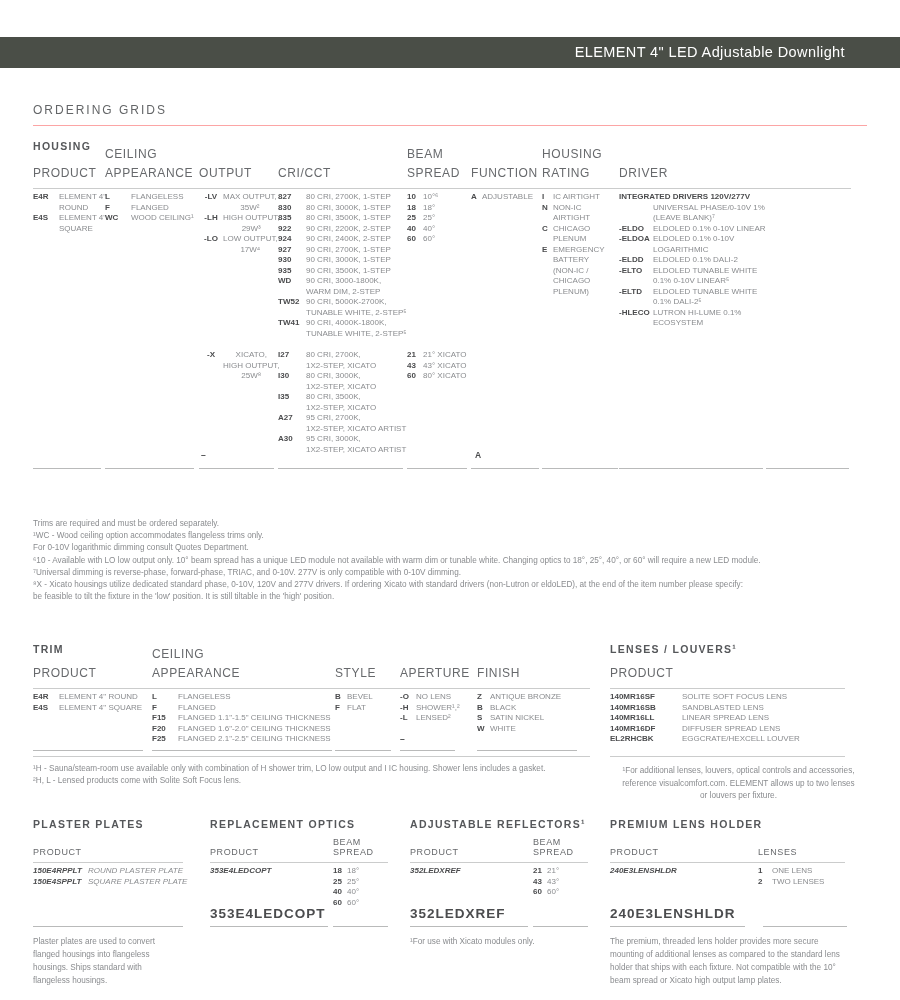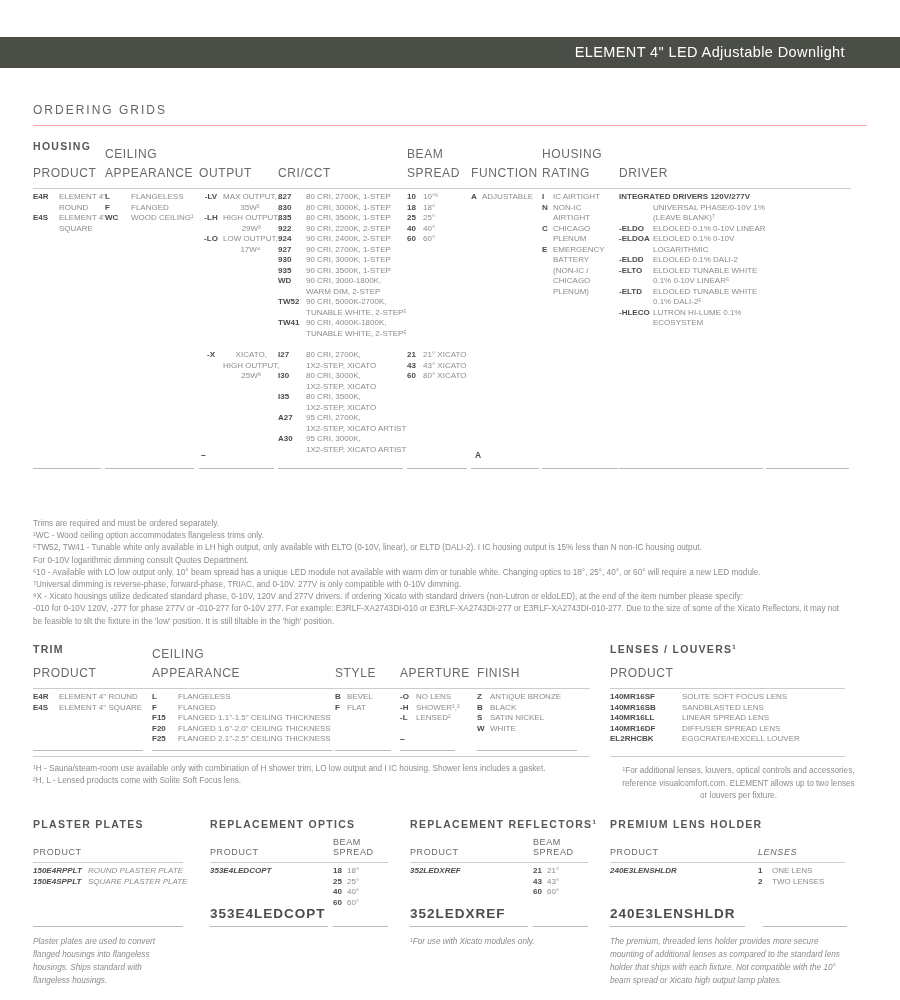--- a/index.html
+++ b/index.html
@@ -41,21 +41,21 @@
   .bhead{position:absolute;top:18px;left:0;right:0;height:24px;}
   .bhead .h{position:absolute;bottom:3px;font-size:9px;letter-spacing:.6px;color:#67696c;
        white-space:pre-line;line-height:10px;}
   .brule{position:absolute;top:44px;left:0;border-top:1px solid #cbcccc;}
   .bitems{position:absolute;top:48px;left:0;font-style:italic;}
   .bitems2{position:absolute;top:48px;}
   .bigcode{position:absolute;top:88px;left:0;font-size:13.5px;font-weight:700;
        letter-spacing:1px;color:#4b4c4e;white-space:pre;}
   .bline{position:absolute;top:108px;border-top:1px solid #b9baba;height:0;}
   .bnote{position:absolute;top:118px;left:0;font-size:8.2px;line-height:12.9px;color:#8a8c8f;}
-  .bnote div{white-space:pre;font-style:italic;}
+  .bnote div{white-space:pre;}
 </style>
 </head>
 <body>
 
 <div class="topbar">
   <div class="ttl">ELEMENT 4" LED Adjustable Downlight</div>
 </div>
 
 <div class="pagehead">ORDERING GRIDS</div>
 
@@ -352,26 +352,24 @@
   <div class="ex-line" style="left:438px;width:68px;top:308px;"></div>
   <div class="ex-line" style="left:509px;width:76px;top:308px;"></div>
   <div class="ex-line" style="left:586px;width:144px;top:308px;"></div>
   <div class="ex-line" style="left:733px;width:83px;top:308px;"></div>
 </div>
 
 <div class="footnotes" style="left:33px;top:482px;width:834px;margin-top:36px;">
 
 <div>Trims are required and must be ordered separately.</div>
     <div>¹WC - Wood ceiling option accommodates flangeless trims only.</div>
-    <div>⁵TW52, TW41 - Tunable white only available in LH high output, only available with ELTO (0-10V, linear), or ELTD (DALI-2). I IC housing output is 15% less than N non-IC housing output.</div>
     <div>For 0-10V logarithmic dimming consult Quotes Department.</div>
     <div>⁶10 - Available with LO low output only. 10° beam spread has a unique LED module not available with warm dim or tunable white. Changing optics to 18°, 25°, 40°, or 60° will require a new LED module.</div>
     <div>⁷Universal dimming is reverse-phase, forward-phase, TRIAC, and 0-10V. 277V is only compatible with 0-10V dimming.</div>
     <div>⁸X - Xicato housings utilize dedicated standard phase, 0-10V, 120V and 277V drivers. If ordering Xicato with standard drivers (non-Lutron or eldoLED), at the end of the item number please specify:</div>
-    <div>-010 for 0-10V 120V, -277 for phase 277V or -010-277 for 0-10V 277. For example: E3RLF-XA2743DI-010 or E3RLF-XA2743DI-277 or E3RLF-XA2743DI-010-277. Due to the size of some of the Xicato Reflectors, it may not</div>
     <div>be feasible to tilt the fixture in the 'low' position. It is still tiltable in the 'high' position.</div>
   </div>
 
 <div class="sec-title abs" style="left:33px;top:643px;">TRIM</div>
 
 <div class="grid" style="left:33px;top:660px;width:557px;height:96px;">
   <div class="hrule" style="top:28px;width:557px;"></div>
 
   <div class="col" style="left:0;width:115px;--cw:26px;">
     <div class="colhead">PRODUCT</div>
@@ -586,21 +584,21 @@
         <span class="code">60</span>
         <span class="desc">60°</span>
       </div>
     </div>
   <div class="bigcode">353E4LEDCOPT</div>
   <div class="bline" style="left:0;width:118px;"></div>
   <div class="bline" style="left:123px;width:55px;"></div>
 </div>
 
 <div class="bsec" style="left:410px;width:185px;">
-  <div class="sec-title">REPLACEMENT REFLECTORS¹</div>
+  <div class="sec-title">ADJUSTABLE REFLECTORS¹</div>
   <div class="bhead">
     <div class="h" style="left:0;">PRODUCT</div>
     <div class="h" style="left:123px;">BEAM
 SPREAD</div>
   </div>
   <div class="brule" style="width:178px;"></div>
   <div class="bitems">
     <div class="row">
         <span class="code" style="flex-basis:120px;">352LEDXREF</span>
       </div>
@@ -625,21 +623,21 @@
   <div class="bline" style="left:123px;width:55px;"></div>
   <div class="bnote">
     <div>¹For use with Xicato modules only.</div>
   </div>
 </div>
 
 <div class="bsec" style="left:610px;width:257px;">
   <div class="sec-title">PREMIUM LENS HOLDER</div>
   <div class="bhead">
     <div class="h" style="left:0;">PRODUCT</div>
-    <div class="h" style="left:148px;font-style:italic;">LENSES</div>
+    <div class="h" style="left:148px;">LENSES</div>
   </div>
   <div class="brule" style="width:235px;"></div>
   <div class="bitems">
     <div class="row">
         <span class="code" style="flex-basis:140px;">240E3LENSHLDR</span>
       </div>
   </div>
   <div class="bitems2" style="left:148px;">
 
   <div class="row" style="--cw:14px;">

